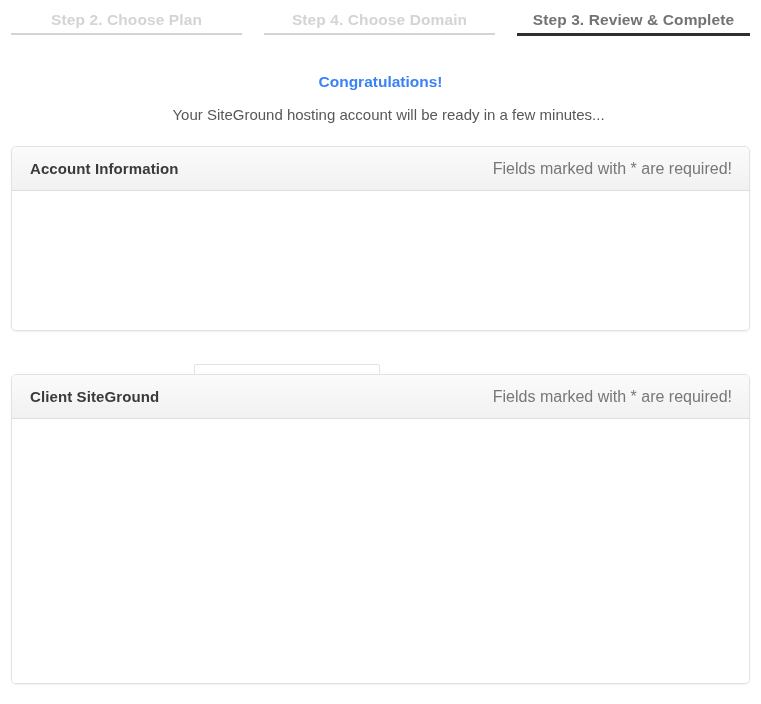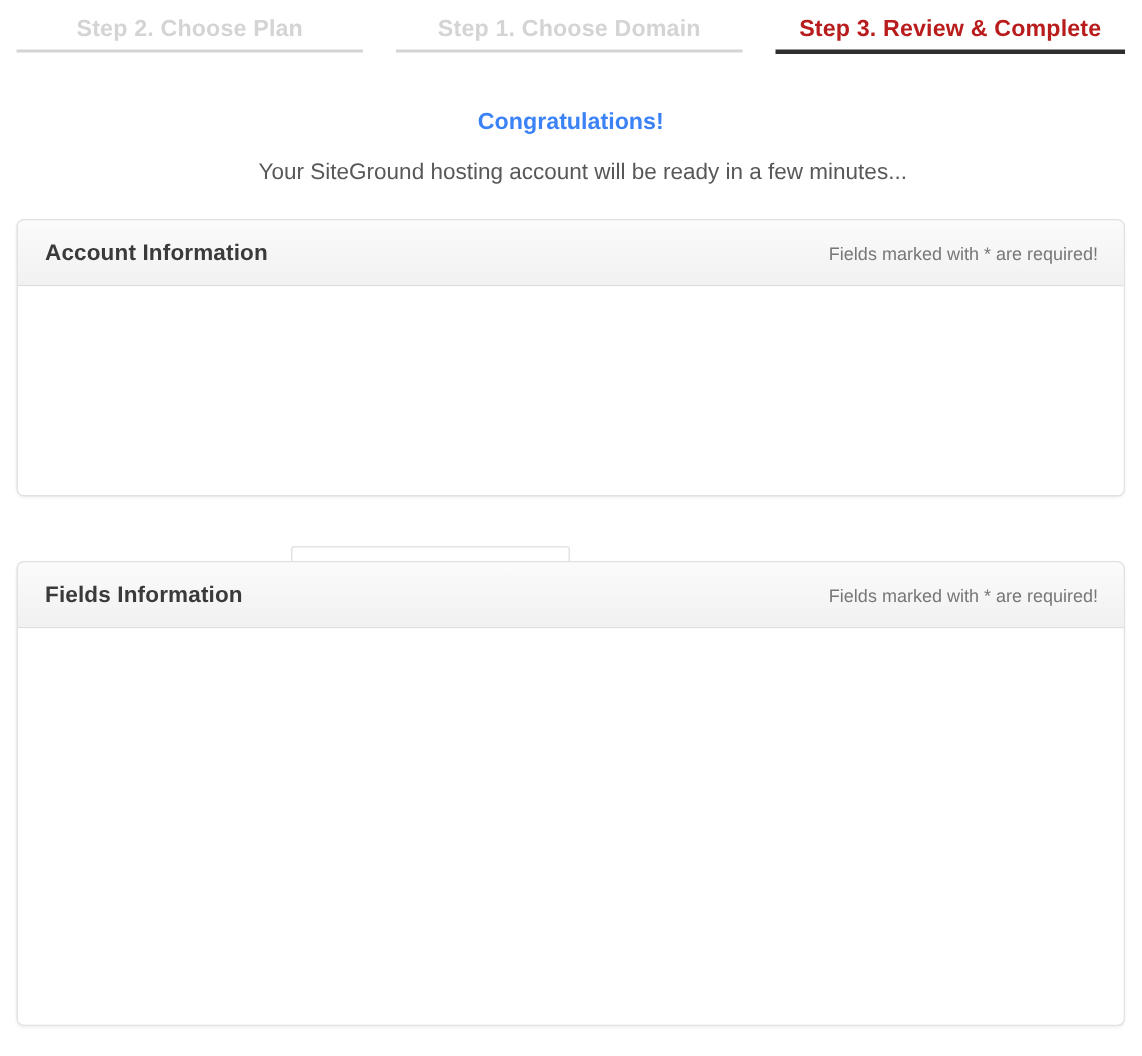--- a/index.html
+++ b/index.html
@@ -37,21 +37,21 @@
   .step-3 { width: 255px; }
 
   .step-label {
     font-size: 15.5px;
     font-weight: bold;
     letter-spacing: 0.1px;
     line-height: 18px;
     white-space: nowrap;
   }
   .step.inactive .step-label { color: #d4d4d4; }
-  .step.active .step-label { color: #b91c1c; }
+  .step.active .step-label { color: #737373; }
 
   .step-rule {
     position: absolute;
     left: 11px;
     right: 11px;
     bottom: 7px;
     height: 2px;
   }
   .step.inactive .step-rule { background: #d4d4d4; height: 2px; }
   .step.active .step-rule { background: #2f2f2f; height: 3px; bottom: 6px; }
@@ -97,21 +97,21 @@
     justify-content: space-between;
     padding: 0 17px 0 18px;
   }
   .panel-title {
     font-size: 15px;
     font-weight: bold;
     color: #3a3a3a;
     letter-spacing: 0.1px;
   }
   .panel-note {
-    font-size: 12px;
+    font-size: 16px;
     color: #777777;
   }
   .panel-body {
     position: relative;
     background: #ffffff;
     border-radius: 0 0 4px 4px;
   }
 
   #panel-account { top: 146px; height: 185px; }
   #panel-account .panel-body { height: 139px; }
@@ -174,21 +174,21 @@
 </style>
 </head>
 <body>
 
 <div class="steps">
   <div class="step step-1 inactive">
     <span class="step-label">Step 2. Choose Plan</span>
     <span class="step-rule"></span>
   </div>
   <div class="step step-2 inactive">
-    <span class="step-label">Step 1. Choose Domain</span>
+    <span class="step-label">Step 4. Choose Domain</span>
     <span class="step-rule"></span>
   </div>
   <div class="step step-3 active">
     <span class="step-label">Step 3. Review &amp; Complete</span>
     <span class="step-rule"></span>
   </div>
 </div>
 
 <div class="congrats-wrap">
   <div class="congrats">Congratulations!</div>
@@ -214,18 +214,18 @@
   <input class="txt abs col-l-input row-a2" type="password" value="" style="">
 
   <div class="lbl-abs col-r-label row-a2">
     <span class="field-label">Confirm Password*:</span>
   </div>
   <input class="txt abs col-r-input row-a2" type="password" value="" style="">
 </div>
 
 <div class="panel" id="panel-client">
   <div class="panel-header">
-    <span class="panel-title">Fields Information</span>
+    <span class="panel-title">Client SiteGround</span>
     <span class="panel-note">Fields marked with * are required!</span>
   </div>
   <div class="panel-body"></div>
 
 </div>
 
 </body></html>

